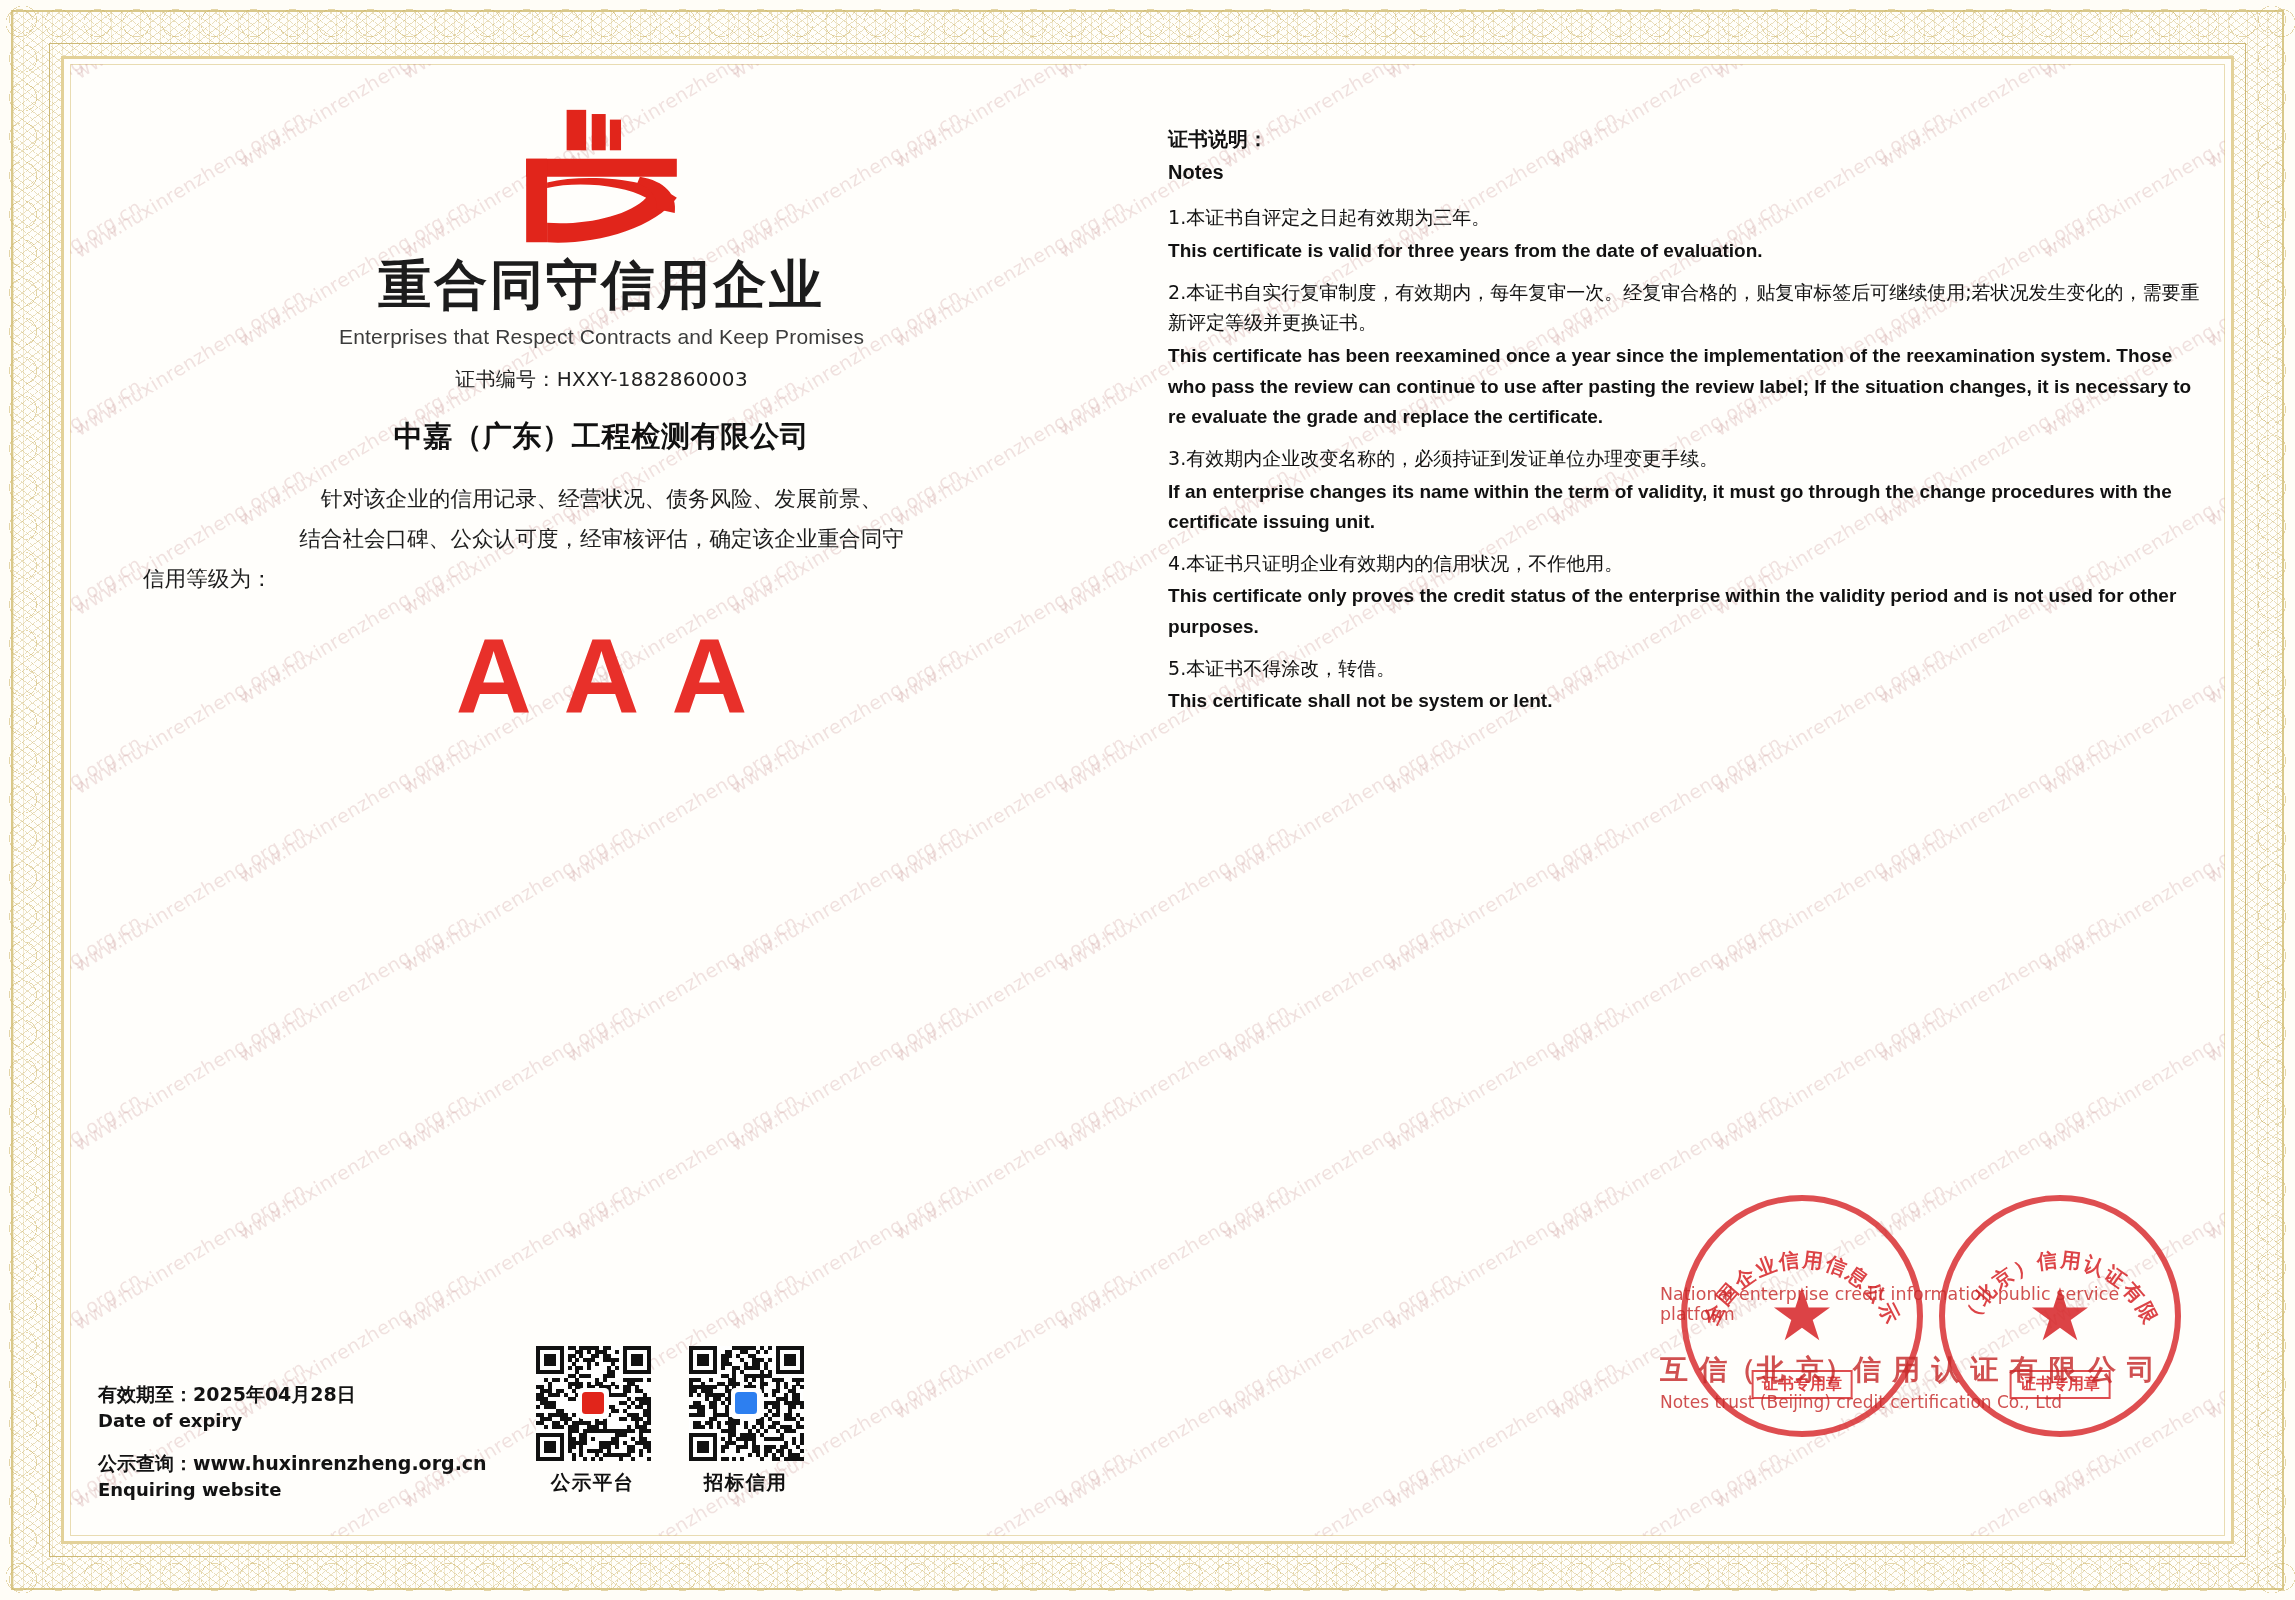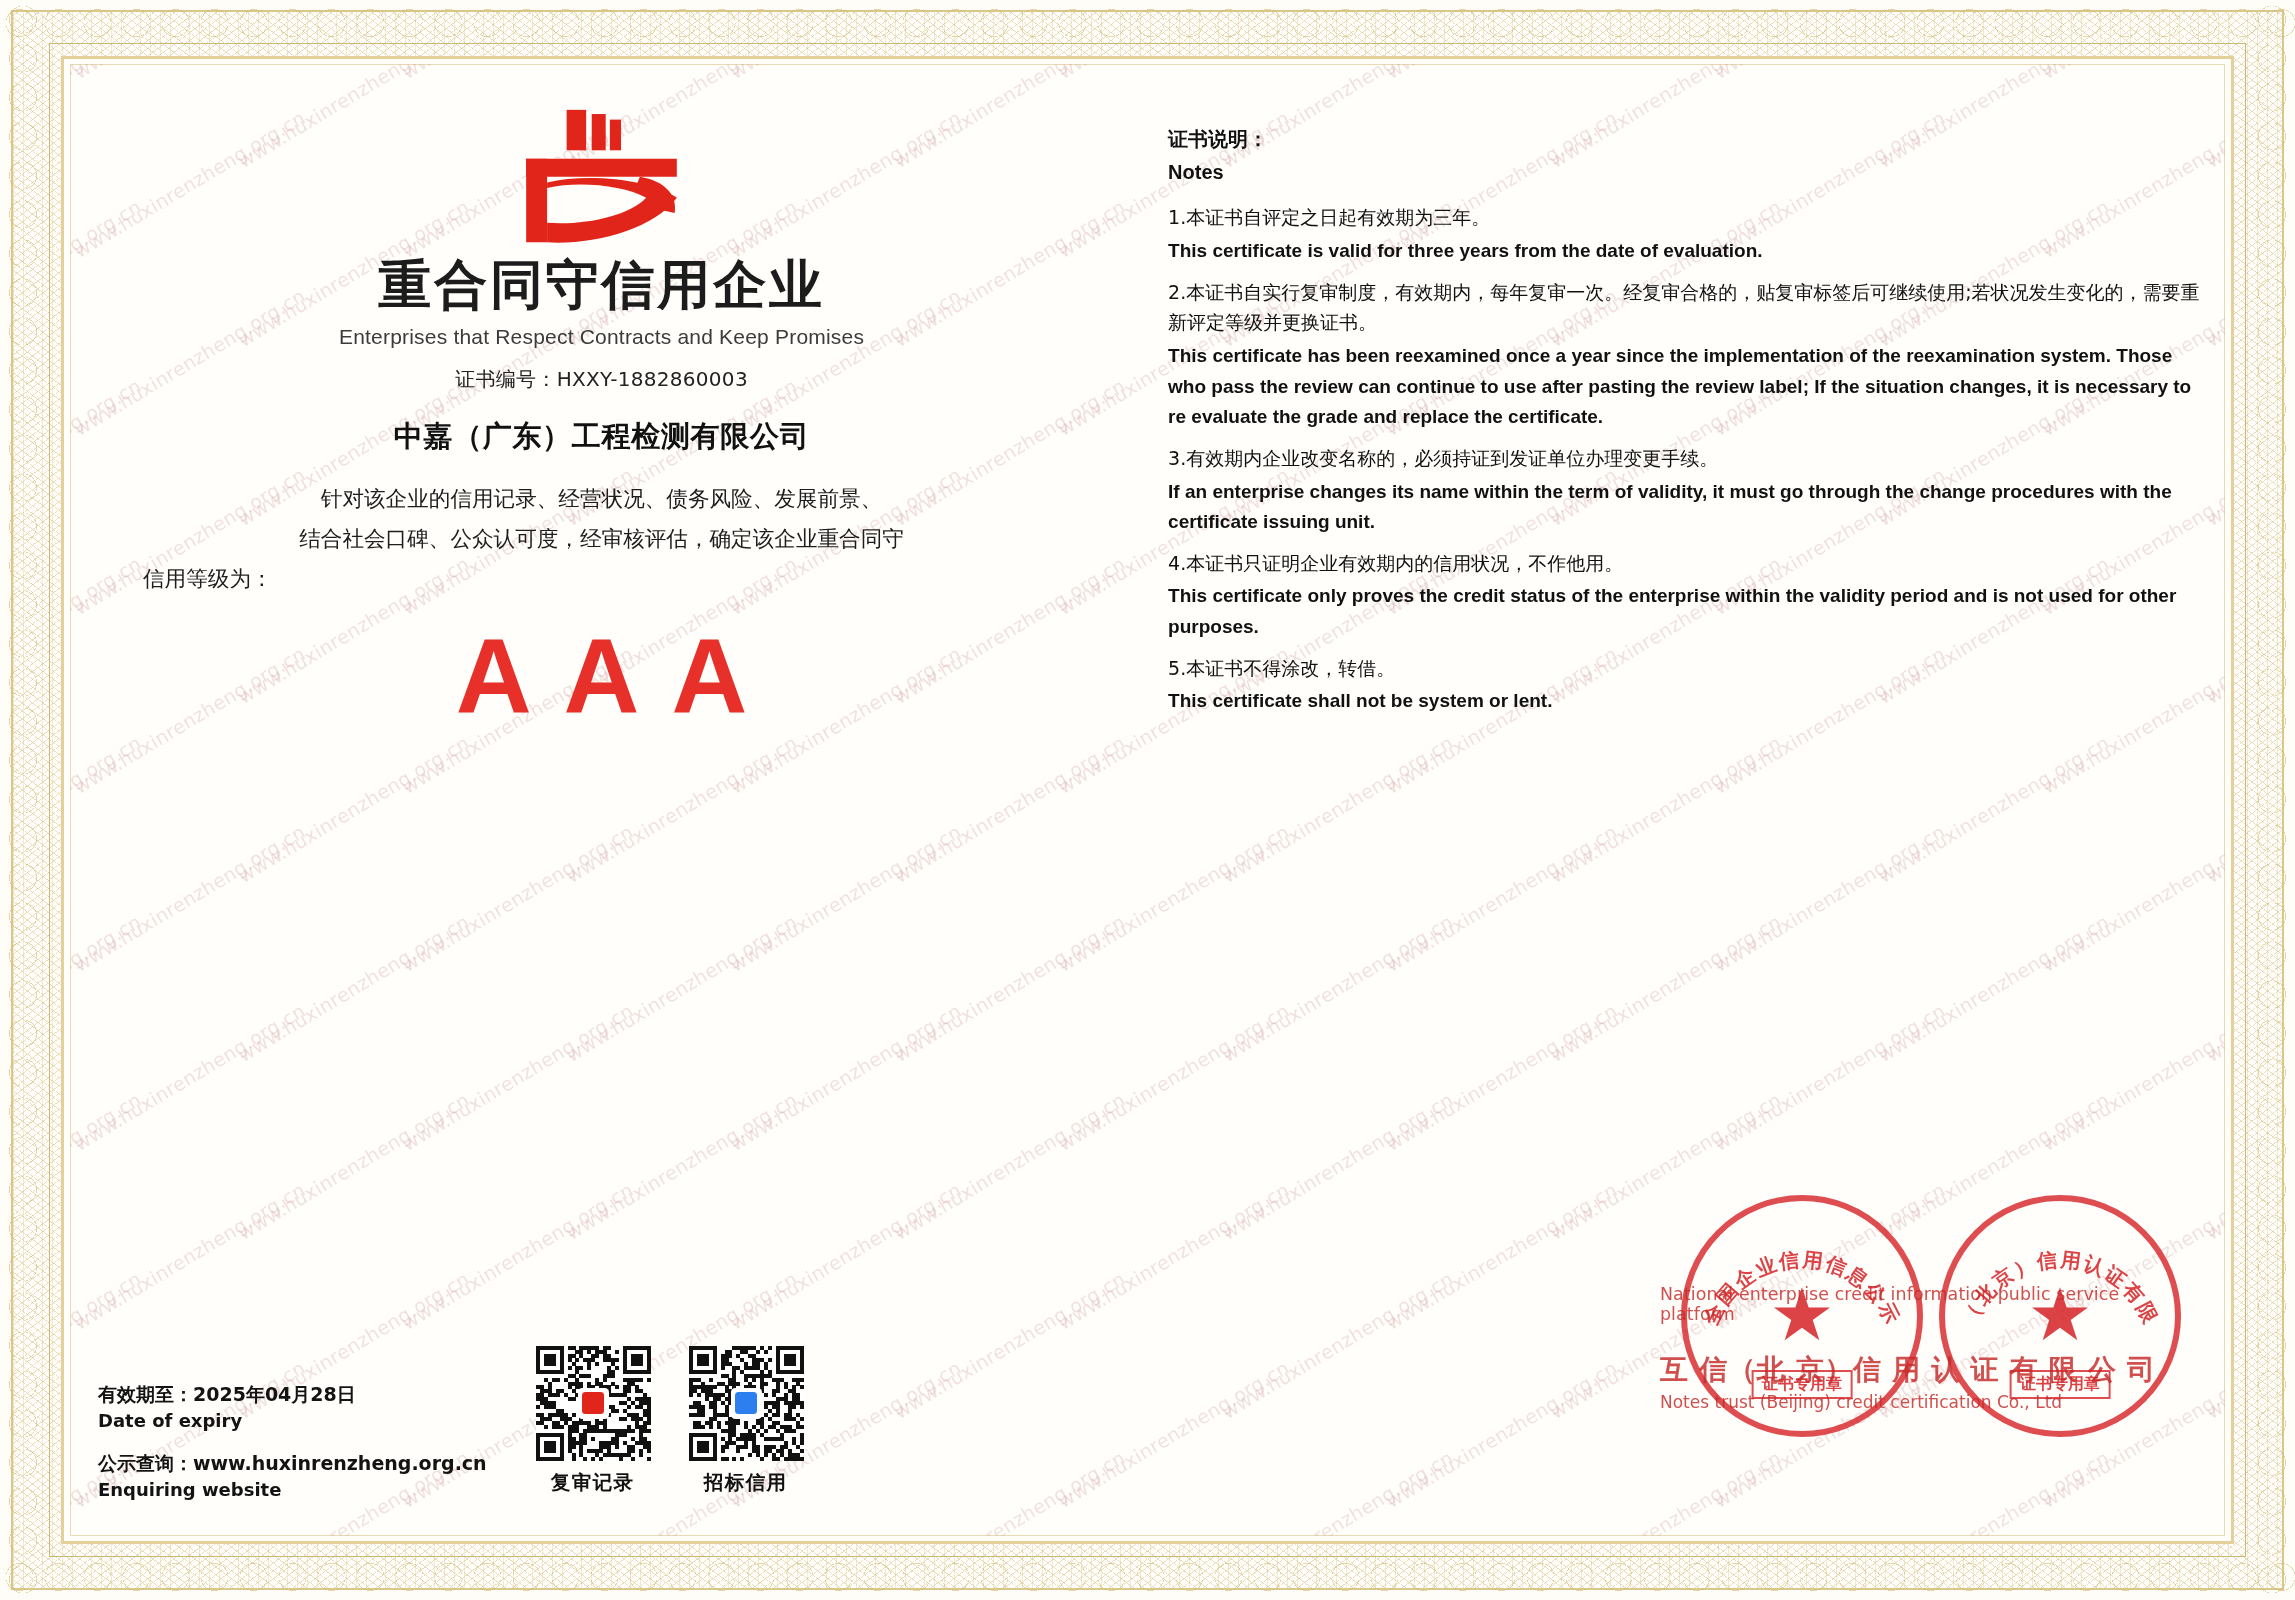--- a/index.html
+++ b/index.html
@@ -969,21 +969,21 @@
                 <i style="position:absolute;background:#111;left:36px;top:111px;width:4.2px;height:4.2px"></i>
                 <i style="position:absolute;background:#111;left:47px;top:111px;width:4.2px;height:4.2px"></i>
                 <i style="position:absolute;background:#111;left:55px;top:111px;width:4.2px;height:4.2px"></i>
                 <i style="position:absolute;background:#111;left:63px;top:111px;width:4.2px;height:4.2px"></i>
                 <i style="position:absolute;background:#111;left:83px;top:111px;width:4.2px;height:4.2px"></i>
                 <i style="position:absolute;background:#111;left:95px;top:111px;width:4.2px;height:4.2px"></i>
                 <i style="position:absolute;background:#111;left:111px;top:111px;width:4.2px;height:4.2px"></i>
                 <i style="position:absolute;left:42px;top:42px;width:31px;height:31px;background:#fff;border-radius:4.2px;"></i>
                 <i style="position:absolute;left:46px;top:46px;width:22px;height:22px;background:#e1251b;border-radius:3.5px;"></i>
               </div>
-            <div class="qr-caption">复审记录</div>
+            <div class="qr-caption">公示平台</div>
           </div>
           <div class="qr-item">
             <div class="qr-box" id="qr1">
                 <i style="position:absolute;background:#111;left:0px;top:0px;width:4.2px;height:4.2px"></i>
                 <i style="position:absolute;background:#111;left:4px;top:0px;width:4.2px;height:4.2px"></i>
                 <i style="position:absolute;background:#111;left:8px;top:0px;width:4.2px;height:4.2px"></i>
                 <i style="position:absolute;background:#111;left:12px;top:0px;width:4.2px;height:4.2px"></i>
                 <i style="position:absolute;background:#111;left:16px;top:0px;width:4.2px;height:4.2px"></i>
                 <i style="position:absolute;background:#111;left:20px;top:0px;width:4.2px;height:4.2px"></i>
                 <i style="position:absolute;background:#111;left:24px;top:0px;width:4.2px;height:4.2px"></i>

